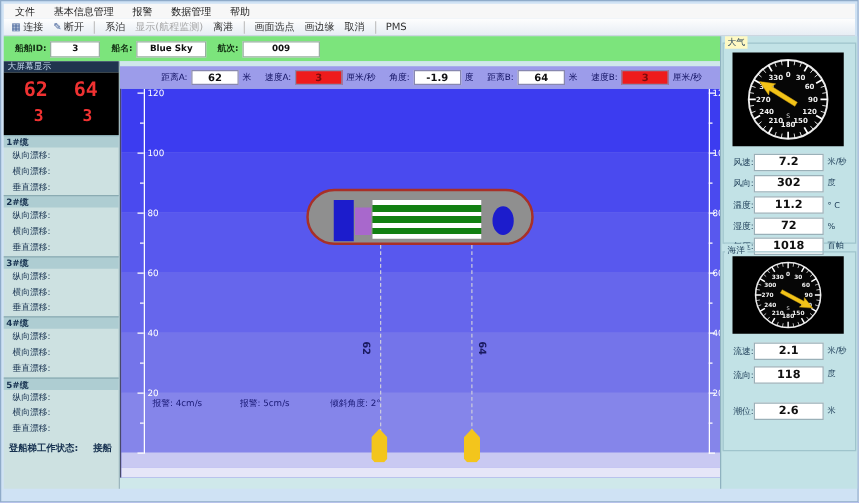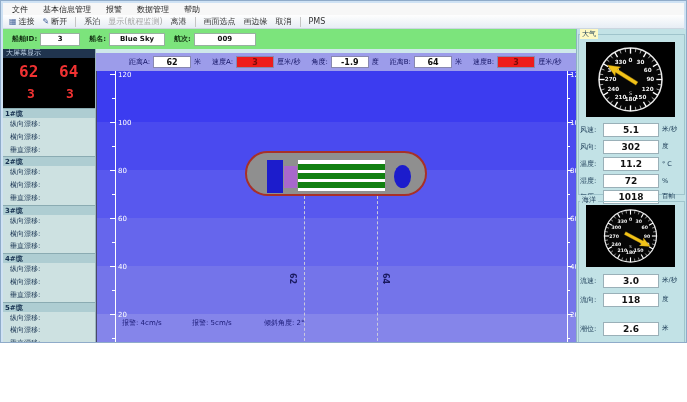--- a/index.html
+++ b/index.html
@@ -1,17 +1,17 @@
 <!DOCTYPE html>
 <html><head>
 <meta charset="utf-8">
 <style>
   * { box-sizing: border-box; margin: 0; padding: 0; }
   body { margin:0; background:#ffffff; font-family:"DejaVu Sans",sans-serif; }
-  .window { position:relative; width:687px; height:343px; background:#cfe2f4;
+  .window { position:relative; width:687px; height:402px; background:#cfe2f4;
             border:1px solid #8fabc9; overflow:hidden; }
 
   
   .menubar { position:absolute; left:2px; top:2px; width:681px; height:12px; background:#f7f7f7;
              display:flex; align-items:center; gap:15px; padding:0 9px; font-size:8px; color:#222; }
   .menu-item { cursor:default; white-space:nowrap; }
   .toolbar { position:absolute; left:2px; top:14px; width:681px; height:14px;
              background:linear-gradient(#fefefe,#e7edf4); border-bottom:1px solid #ccd6e0;
              display:flex; align-items:center; gap:8px; padding:0 6px; font-size:8px; color:#333; }
   .tb-btn { display:flex; align-items:center; gap:2px; white-space:nowrap; }
@@ -73,21 +73,21 @@
          clip-path:polygon(50% 0,100% 26%,100% 88%,78% 100%,22% 100%,0 88%,0 26%); }
   .strip { position:absolute; left:0; width:480px; }
 
   
   .right-panel { position:absolute; left:575px; top:28px; width:110px; height:362px; background:#c2e2e6;
                  border-left:1px solid #8fb2c0; font-size:7px; color:#1a3a55; }
   .rp-group-label { position:absolute; left:3px; font-size:7px; }
   .rp-groupbox { position:absolute; left:1px; width:107px; border:1px solid #9fc4cc; }
   .gauge { position:absolute; left:9px; width:89px; background:#000; }
   .rp-row { position:absolute; left:0; width:110px; height:15px; display:flex; align-items:center; }
-  .rp-label { width:23px; margin-left:3px; white-space:nowrap; }
+  .rp-label { width:23px; margin-left:3px; white-space:nowrap;text-align:right; }
   .rp-box { width:56px; height:14px; background:#fff; border:1px solid #9ab0b8; text-align:center;
             font-weight:bold; font-size:9px; line-height:13px; color:#111; }
   .rp-unit { margin-left:3px; font-size:6.5px; white-space:nowrap; }
 </style>
 </head>
 <body>
 
 <div class="window">
 
   <div class="menubar" id="menubar">
@@ -323,21 +323,21 @@
           <text x="27.050326799712384" y="65.85000000000001" fill="#f0f0f0" font-size="7.5" font-weight="bold" text-anchor="middle" font-family="DejaVu Sans, sans-serif">240</text>
           <text x="23.5" y="52.60000000000001" fill="#f0f0f0" font-size="7.5" font-weight="bold" text-anchor="middle" font-family="DejaVu Sans, sans-serif">270</text>
           <text x="27.050326799712376" y="39.35" fill="#f0f0f0" font-size="7.5" font-weight="bold" text-anchor="middle" font-family="DejaVu Sans, sans-serif">300</text>
           <text x="36.749999999999986" y="29.650326799712385" fill="#f0f0f0" font-size="7.5" font-weight="bold" text-anchor="middle" font-family="DejaVu Sans, sans-serif">330</text>
           <text x="50" y="70" fill="#ddd" font-size="6.5" text-anchor="middle" font-family="DejaVu Sans, sans-serif">S</text>
           <polygon points="50,14 57,30 52.5,28 52.5,60 47.5,60 47.5,28 43,30" fill="#f2c318" stroke="#c89a10" stroke-width="0.5" transform="rotate(302 50 50)"></polygon>
         </svg></div>
     <div id="rows-atm">
         <div class="rp-row" style="top: 93px;">
           <span class="rp-label">风速:</span>
-          <div class="rp-box">5.1</div>
+          <div class="rp-box">7.2</div>
           <span class="rp-unit">米/秒</span>
         </div>
         <div class="rp-row" style="top: 110px;">
           <span class="rp-label">风向:</span>
           <div class="rp-box">302</div>
           <span class="rp-unit">度</span>
         </div>
         <div class="rp-row" style="top: 127px;">
           <span class="rp-label">温度:</span>
           <div class="rp-box">11.2</div>
@@ -406,21 +406,21 @@
           <text x="27.050326799712384" y="65.85000000000001" fill="#f0f0f0" font-size="7.5" font-weight="bold" text-anchor="middle" font-family="DejaVu Sans, sans-serif">240</text>
           <text x="23.5" y="52.60000000000001" fill="#f0f0f0" font-size="7.5" font-weight="bold" text-anchor="middle" font-family="DejaVu Sans, sans-serif">270</text>
           <text x="27.050326799712376" y="39.35" fill="#f0f0f0" font-size="7.5" font-weight="bold" text-anchor="middle" font-family="DejaVu Sans, sans-serif">300</text>
           <text x="36.749999999999986" y="29.650326799712385" fill="#f0f0f0" font-size="7.5" font-weight="bold" text-anchor="middle" font-family="DejaVu Sans, sans-serif">330</text>
           <text x="50" y="70" fill="#ddd" font-size="6.5" text-anchor="middle" font-family="DejaVu Sans, sans-serif">S</text>
           <polygon points="50,14 57,30 52.5,28 52.5,60 47.5,60 47.5,28 43,30" fill="#f2c318" stroke="#c89a10" stroke-width="0.5" transform="rotate(118 50 50)"></polygon>
         </svg></div>
     <div id="rows-ocean">
         <div class="rp-row" style="top: 244px;">
           <span class="rp-label">流速:</span>
-          <div class="rp-box">3.0</div>
+          <div class="rp-box">2.1</div>
           <span class="rp-unit">米/秒</span>
         </div>
         <div class="rp-row" style="top: 263px;">
           <span class="rp-label">流向:</span>
           <div class="rp-box">118</div>
           <span class="rp-unit">度</span>
         </div>
         <div class="rp-row" style="top: 292px;">
           <span class="rp-label">潮位:</span>
           <div class="rp-box">2.6</div>

